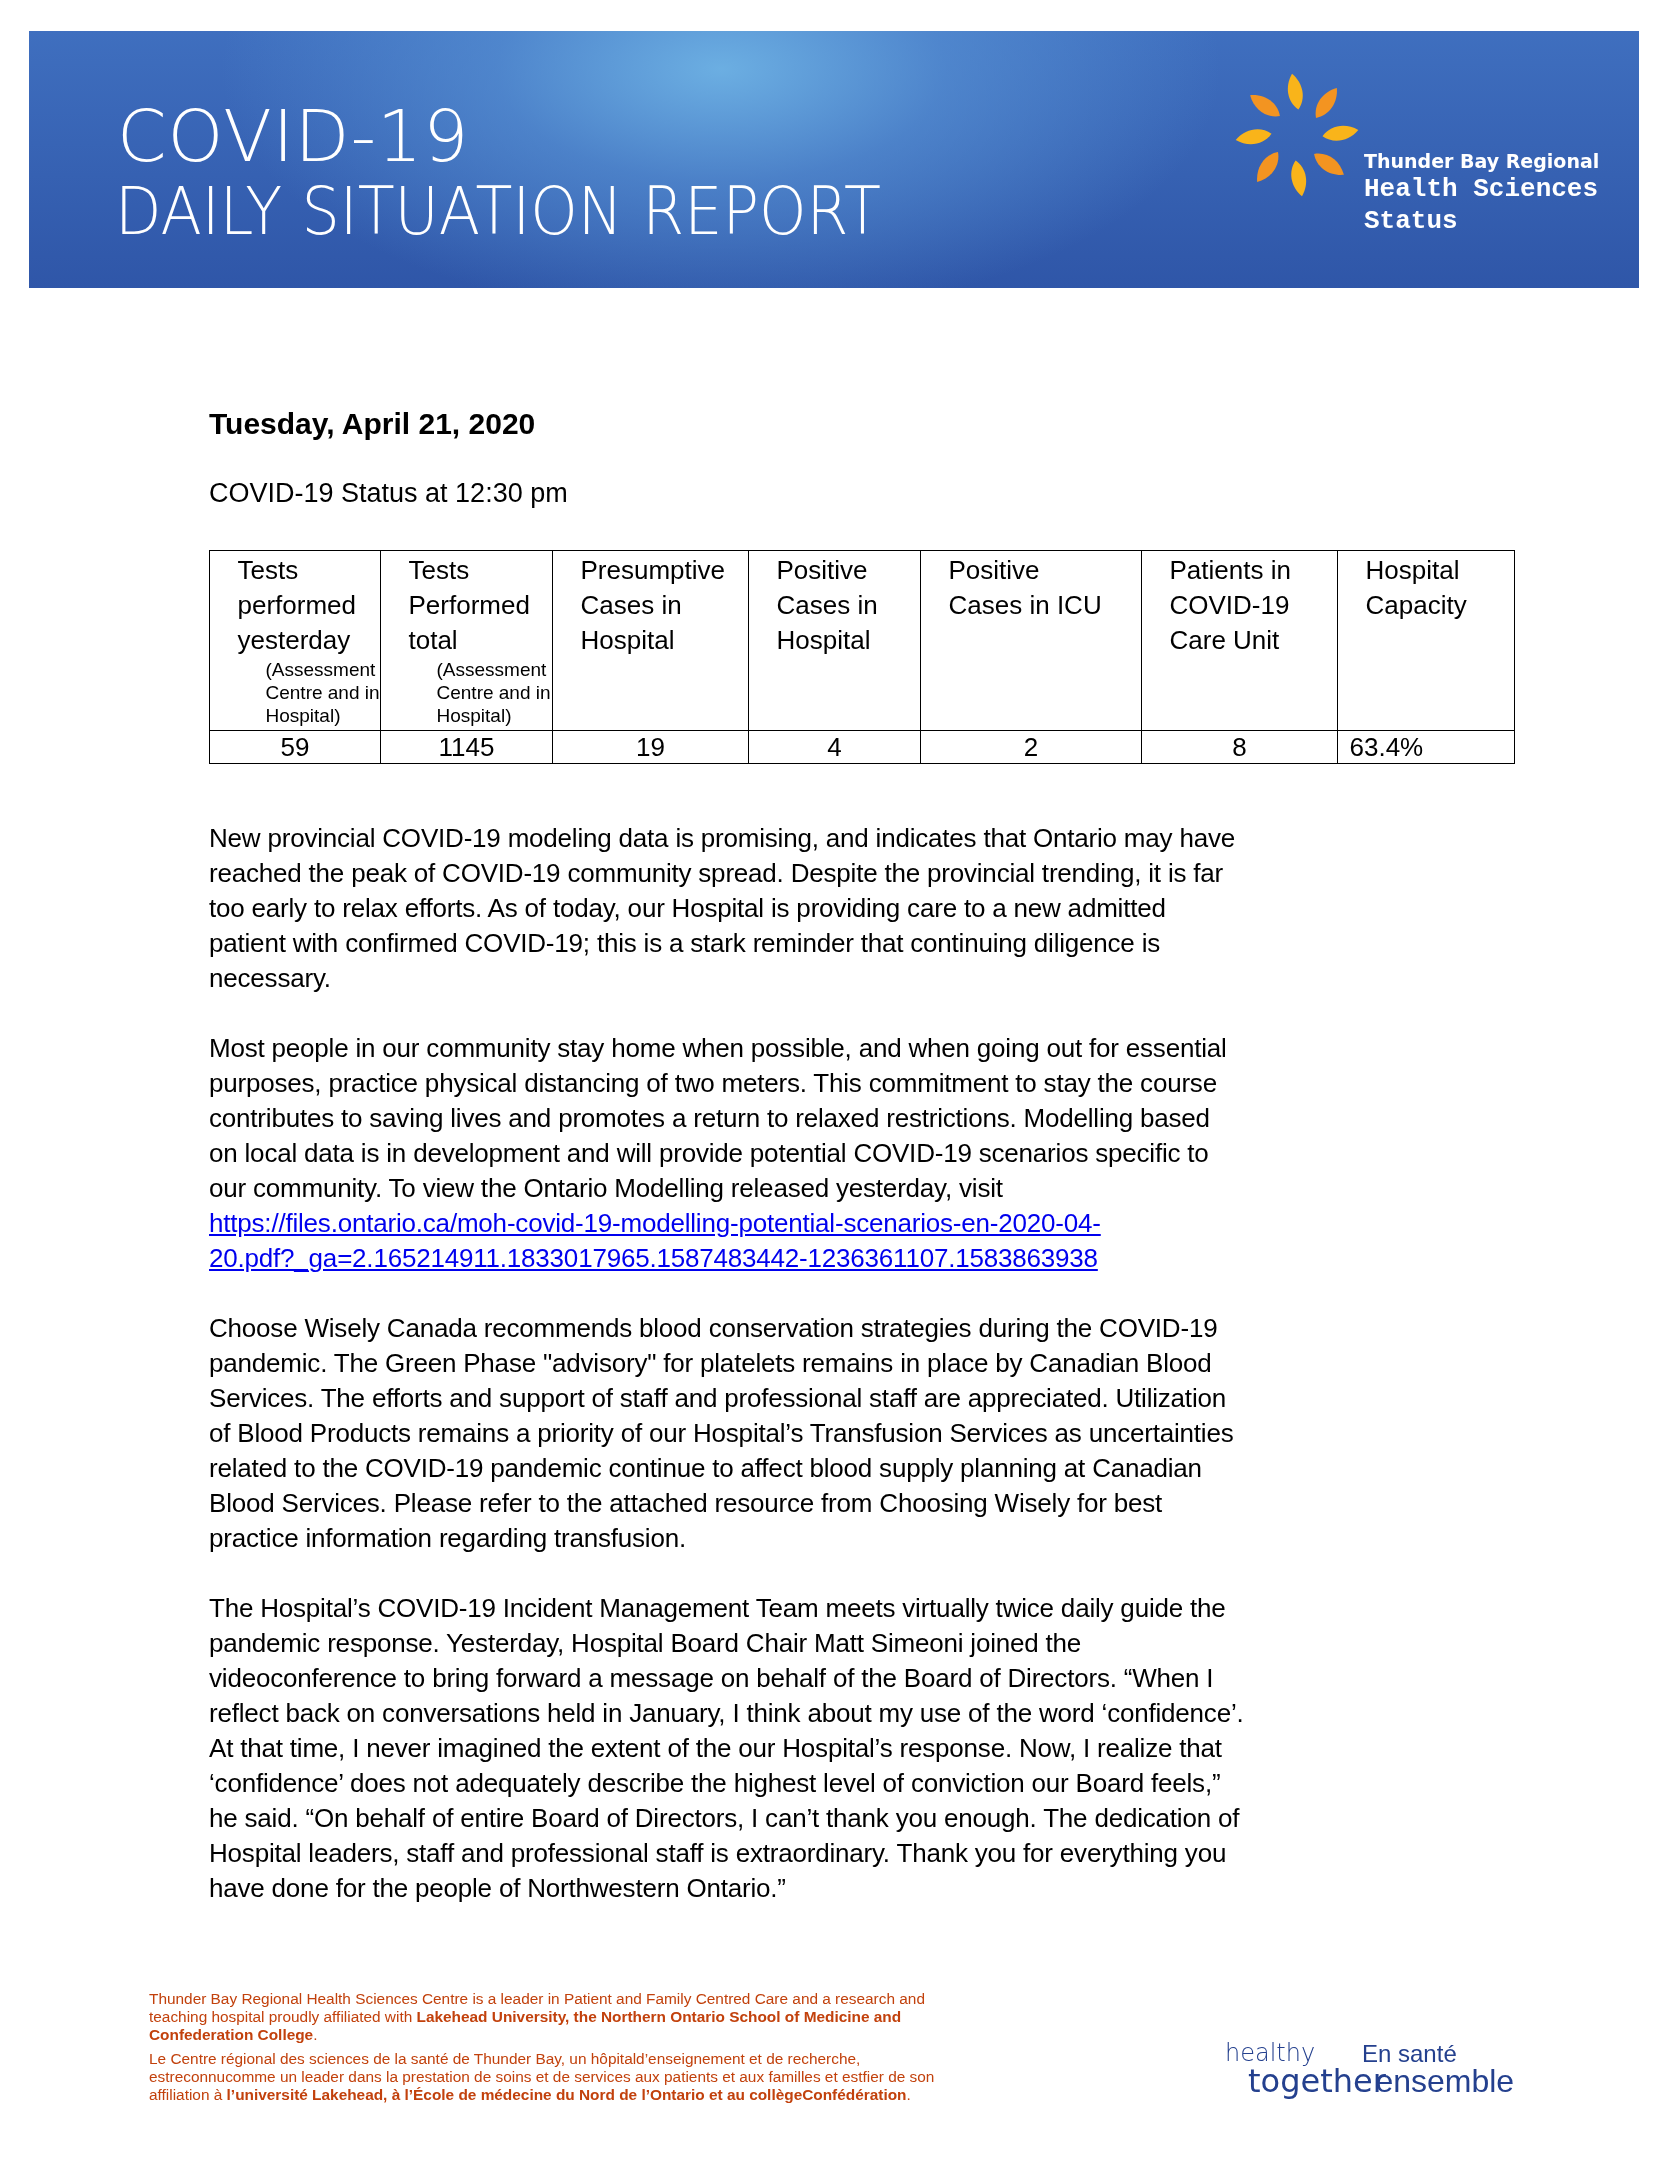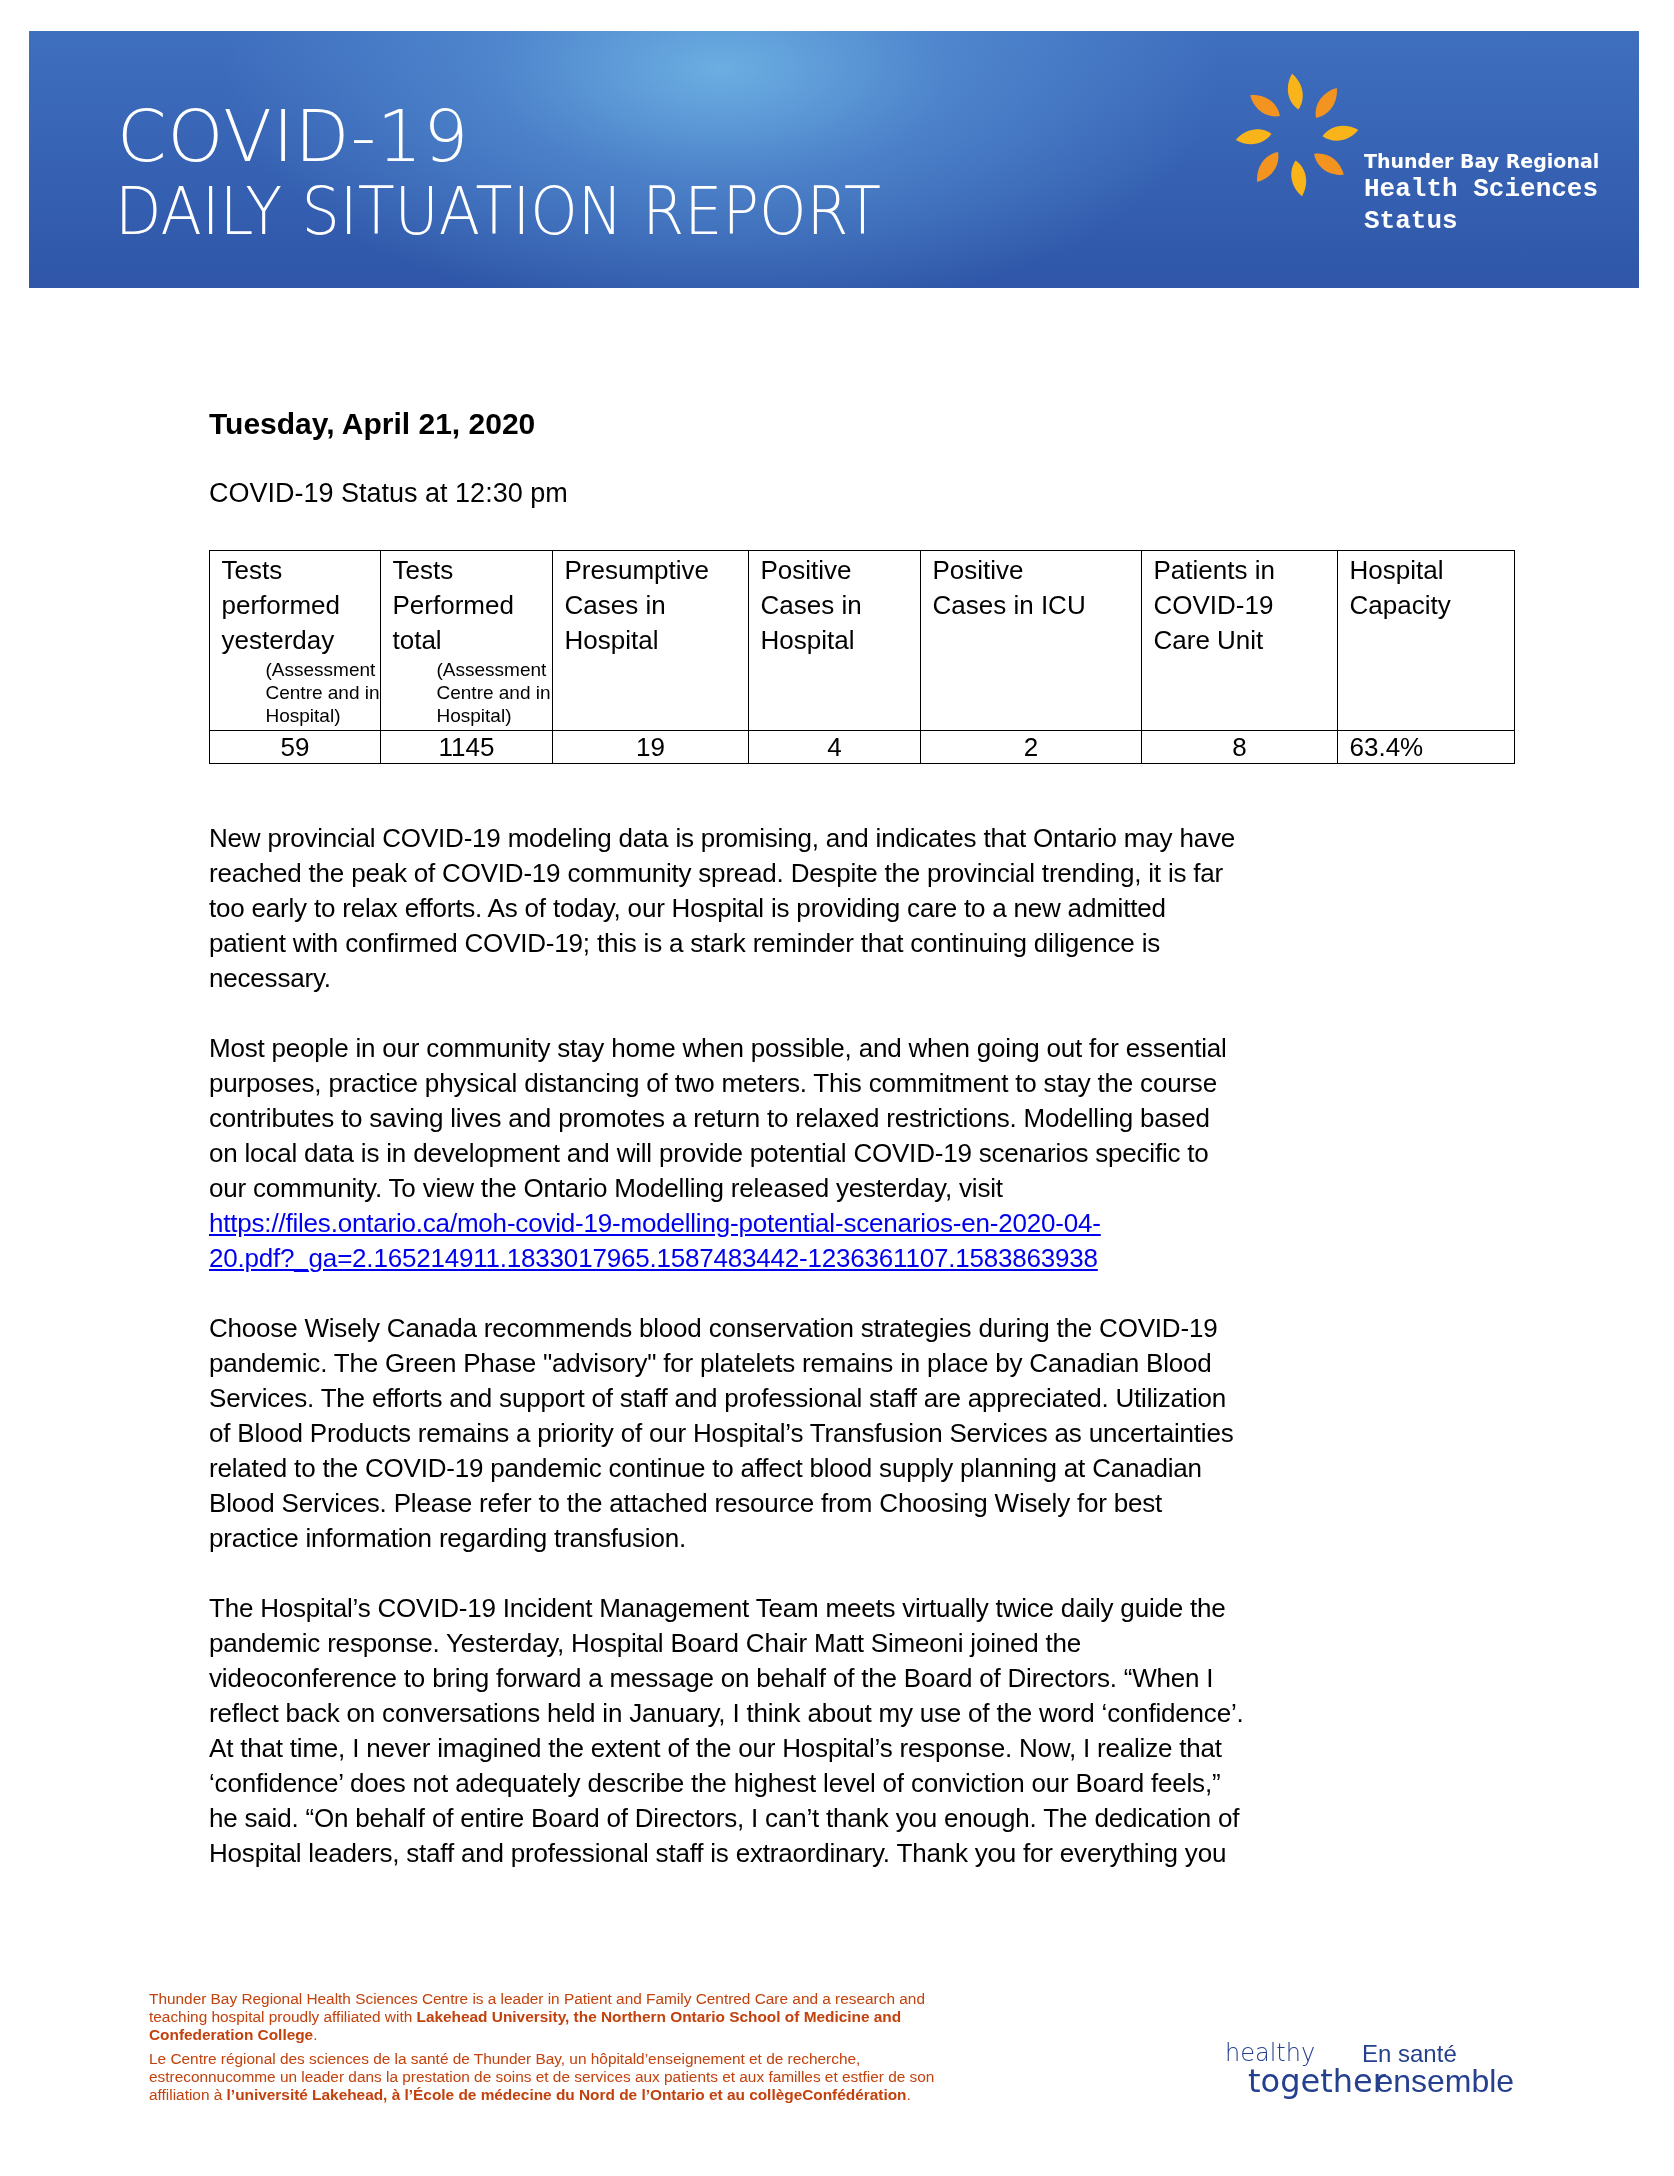--- a/index.html
+++ b/index.html
@@ -41,21 +41,21 @@
     border-collapse: collapse; table-layout: fixed;
   }
   table.stats td {
     border: 1.9px solid #000; vertical-align: top; padding: 1.9px 0 0 11.5px;
     font-size: 26px; line-height: 35px;
   }
   table.stats tr.head td { height: 177px; }
   table.stats tr.vals td { height: 32px; padding: 0 0 0 0; text-align: center; line-height: 32px; font-size: 26px; }
   table.stats tr.vals td.left { text-align: left; padding-left: 11.5px; }
   .sub { display: block; font-size: 19px; line-height: 23px; margin-left: 44px; }
-  .hl { display: block; }
+  .hl { display: block; margin-left: 16px; }
 
   
   .body { position: absolute; left: 209px; top: 803px; width: 1268px; margin-top: 18px; }
   .para { font-size: 26px; line-height: 35px; margin: 0 0 35px 0; letter-spacing: -0.2px; }
   .para a { color: #0000ee; text-decoration: underline; }
   .line { display: block; white-space: nowrap; }
 
   
   .footer { position: absolute; left: 149px; top: 1990px; width: 941px; color: #c2410c; font-size: 15.4px; line-height: 18px; }
   .footer p { margin: 0 0 5.8px 0; }
@@ -180,20 +180,21 @@
     </div>
     <div class="para">
       <span class="line">The Hospital’s COVID-19 Incident Management Team meets virtually twice daily guide the</span>
       <span class="line">pandemic response. Yesterday, Hospital Board Chair Matt Simeoni joined the</span>
       <span class="line">videoconference to bring forward a message on behalf of the Board of Directors. “When I</span>
       <span class="line">reflect back on conversations held in January, I think about my use of the word ‘confidence’.</span>
       <span class="line">At that time, I never imagined the extent of the our Hospital’s response. Now, I realize that</span>
       <span class="line">‘confidence’ does not adequately describe the highest level of conviction our Board feels,”</span>
       <span class="line">he said. “On behalf of entire Board of Directors, I can’t thank you enough. The dedication of</span>
       <span class="line">Hospital leaders, staff and professional staff is extraordinary. Thank you for everything you</span>
+      <span class="line">have done for the people of Northwestern Ontario.”</span>
     </div>
   </div>
 
 <div class="footer">
   <p>
     <span class="line">Thunder Bay Regional Health Sciences Centre is a leader in Patient and Family Centred Care and a research and</span>
     <span class="line"><span>teaching hospital proudly affiliated with </span><b>Lakehead University, the Northern Ontario School of Medicine and</b></span>
     <span class="line"><b>Confederation College</b><span>.</span></span>
   </p>
   <p>

